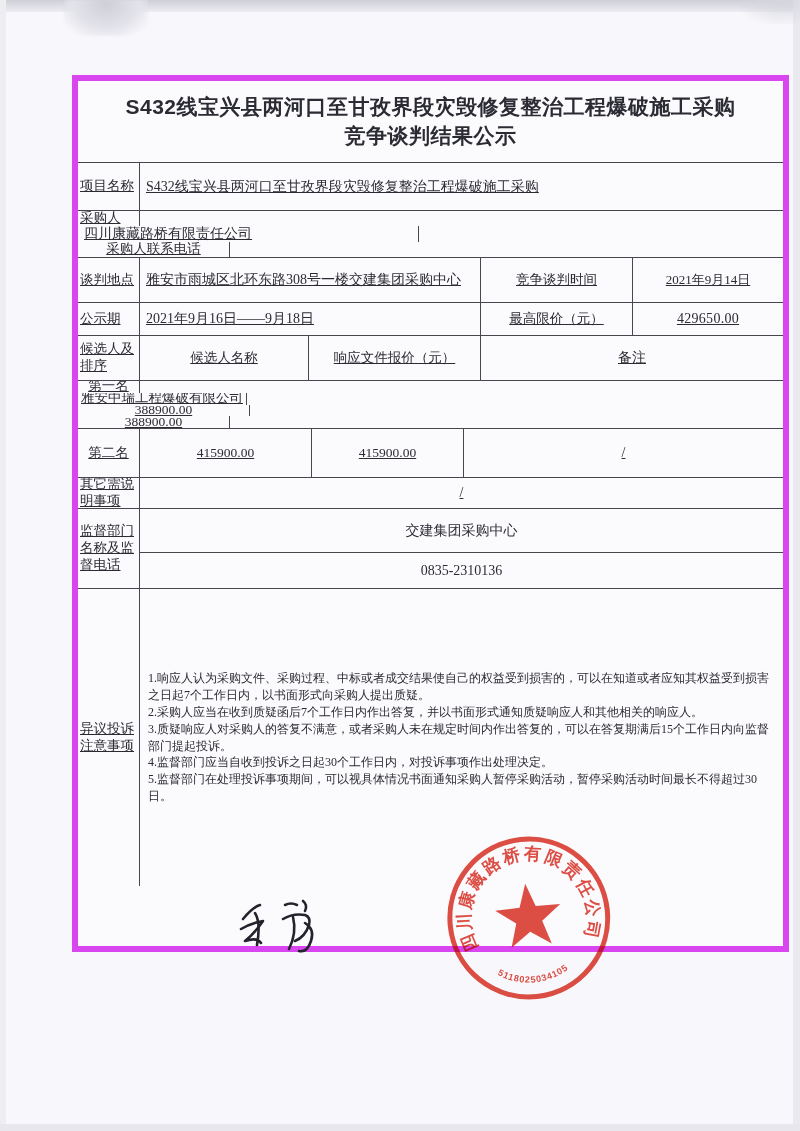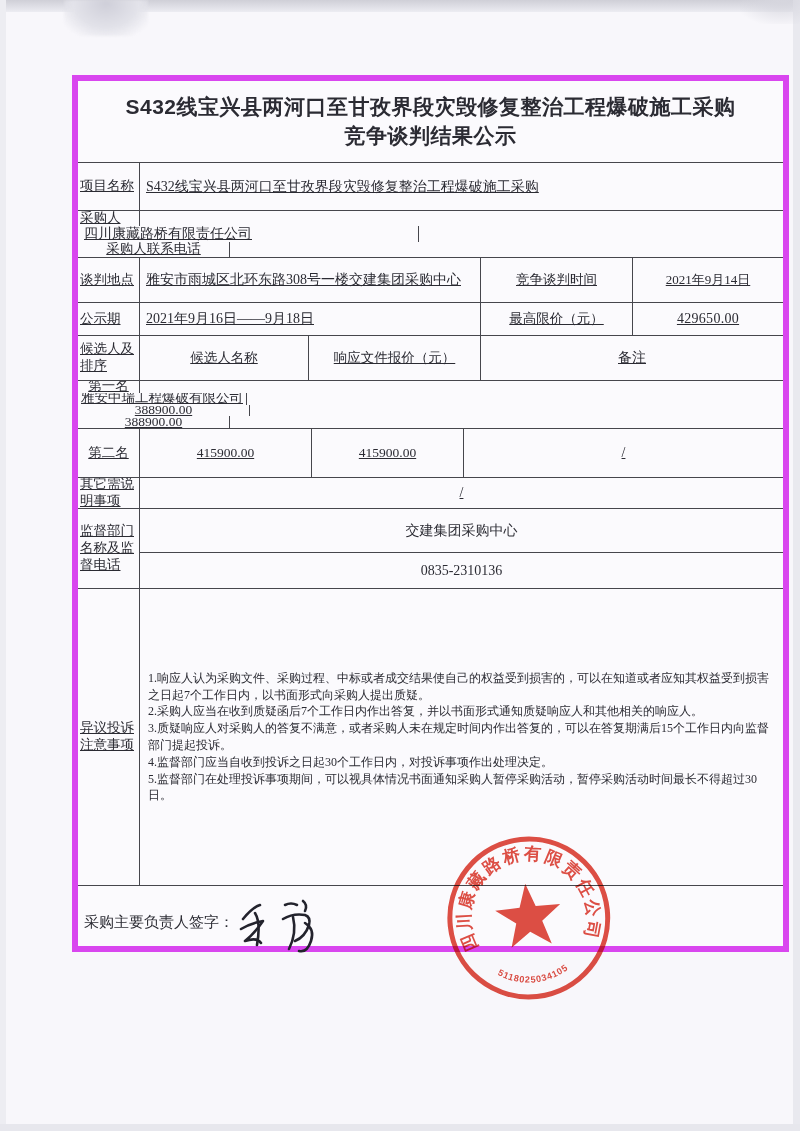--- a/index.html
+++ b/index.html
@@ -152,23 +152,20 @@
     <div class="cell c-label left">异议投诉注意事项</div>
     <div class="notice-val">
       <p>1.响应人认为采购文件、采购过程、中标或者成交结果使自己的权益受到损害的，可以在知道或者应知其权益受到损害之日起7个工作日内，以书面形式向采购人提出质疑。</p>
       <p>2.采购人应当在收到质疑函后7个工作日内作出答复，并以书面形式通知质疑响应人和其他相关的响应人。</p>
       <p>3.质疑响应人对采购人的答复不满意，或者采购人未在规定时间内作出答复的，可以在答复期满后15个工作日内向监督部门提起投诉。</p>
       <p>4.监督部门应当自收到投诉之日起30个工作日内，对投诉事项作出处理决定。</p>
       <p>5.监督部门在处理投诉事项期间，可以视具体情况书面通知采购人暂停采购活动，暂停采购活动时间最长不得超过30日。</p>
     </div>
   </div>
 
-  <div class="trow sign-row">
-    <span class="sign-label">采购主要负责人签字：</span>
-  </div>
 
 </div>
 
 <svg class="signature-svg" width="95" height="66" viewBox="0 0 95 66">
   <g fill="none" stroke="#23232d" stroke-width="2.6" stroke-linecap="round" stroke-linejoin="round">
     <path d="M10 26 Q20 14 27 12"></path>
     <path d="M8 36 Q18 30 30 28 Q22 40 12 48 Q24 44 28 50"></path>
     <path d="M22 20 Q28 30 24 52"></path>
     <path d="M52 12 Q58 9 64 12"></path>
     <path d="M70 8 Q75 12 72 18"></path>

